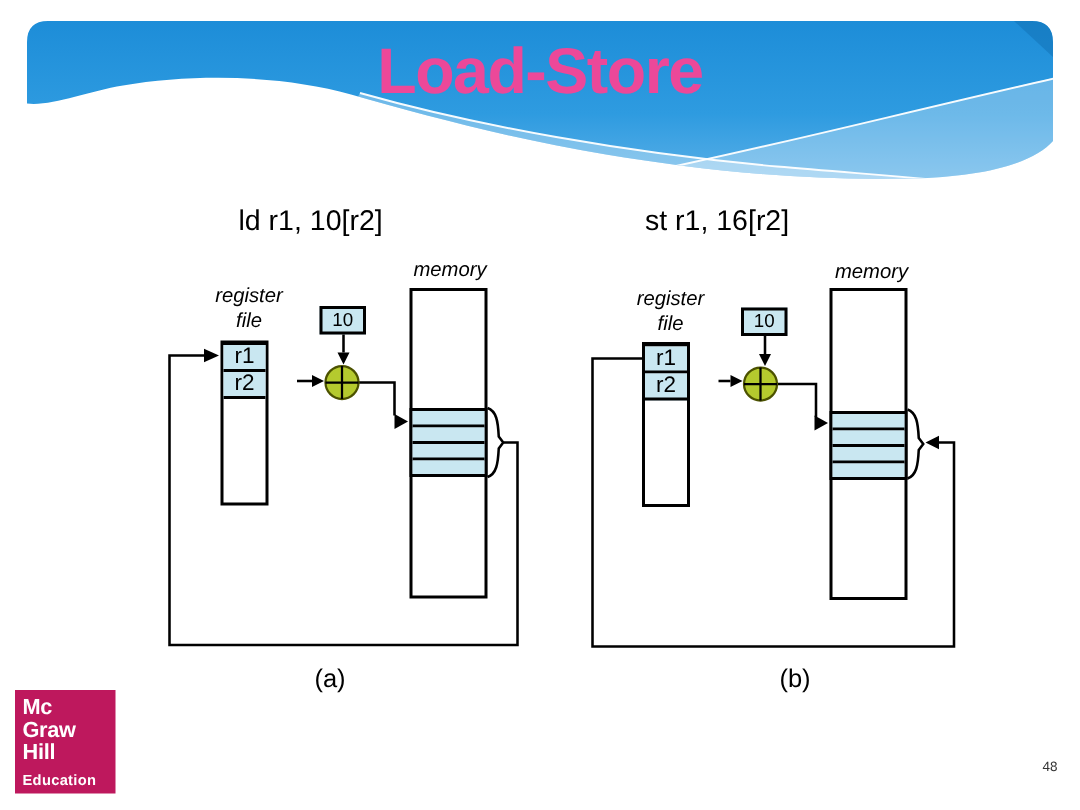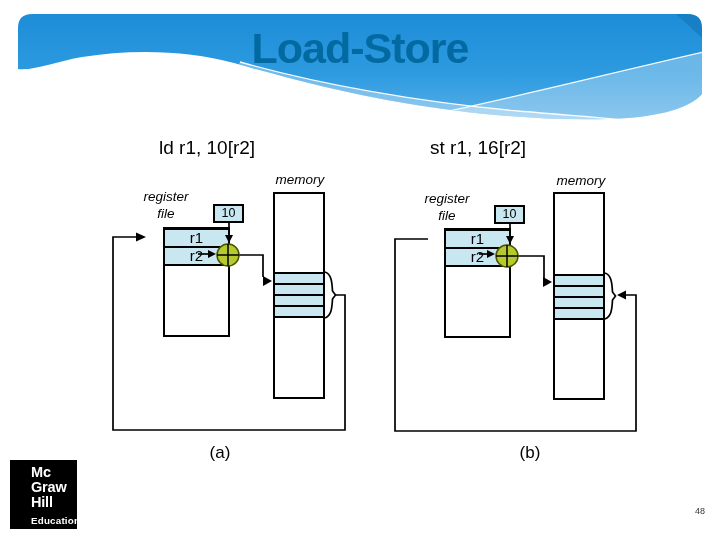--- a/index.html
+++ b/index.html
@@ -6,30 +6,30 @@
   #slide{
     position:relative;width:720px;height:540px;background:#ffffff;
     font-family:"Liberation Sans","DejaVu Sans",sans-serif;
     overflow:hidden;color:#000;
   }
   .abs{position:absolute;}
   
   #header-svg{position:absolute;left:18px;top:14px;width:684px;height:112px;}
   #slide-title{
     position:absolute;left:0;top:26px;width:720px;text-align:center;
-    font-size:43px;font-weight:700;letter-spacing:-1px;color:#0369a1;line-height:1.05;
+    font-size:43px;font-weight:700;letter-spacing:-1px;color:#ec4899;line-height:1.05;
   }
   
   .instr{font-size:19px;color:#000;white-space:nowrap;}
   .small-label{font-size:13.5px;color:#000;text-align:center;line-height:16.5px;font-style:italic;}
   .caption{font-size:17px;color:#000;text-align:center;width:80px;}
   
   .regfile{
-    width:67px;height:110px;box-sizing:border-box;background:#fff;
-    border:2px solid #000;border-top:3px solid #000;margin-left:16px;
+    width:32px;height:110px;box-sizing:border-box;background:#fff;
+    border:2px solid #000;border-top:3px solid #000;
   }
   .reg-row{
     height:16px;background:var(--hl);border-bottom:2px solid #000;
     text-align:center;font-size:15px;line-height:16px;
   }
   .membox{
     width:52px;box-sizing:border-box;background:#fff;border:2px solid #000;
   }
   .hl-block{
     width:52px;box-sizing:border-box;border:2px solid #000;
@@ -37,22 +37,22 @@
   .hl-row{height:9px;background:var(--hl);border-bottom:2px solid #000;}
   .hl-row:last-child{border-bottom:none;}
   .offset-box{
     width:31px;height:19px;box-sizing:border-box;border:2px solid #000;
     background:var(--hl);text-align:center;font-size:12.5px;line-height:15px;
   }
   
   #wires{position:absolute;left:0;top:0;width:720px;height:540px;pointer-events:none;}
   
   #logo{
-    position:absolute;left:10px;top:460px;width:67px;height:69px;background:#000000;
-    box-sizing:border-box;padding:5px 0 0 21px;color:#fff;
+    position:absolute;left:10px;top:460px;width:67px;height:69px;background:#be185d;
+    box-sizing:border-box;padding:5px 0 0 5px;color:#fff;
   }
   #logo .l{font-weight:700;font-size:14.5px;line-height:15.2px;letter-spacing:-0.2px;}
   #logo .tag{font-weight:700;font-size:9.8px;margin-top:4px;letter-spacing:0.2px;}
   #page-number{
     position:absolute;left:688px;top:506px;font-size:9px;color:#333;width:24px;text-align:center;
   }
 </style>
 </head>
 <body>
 

